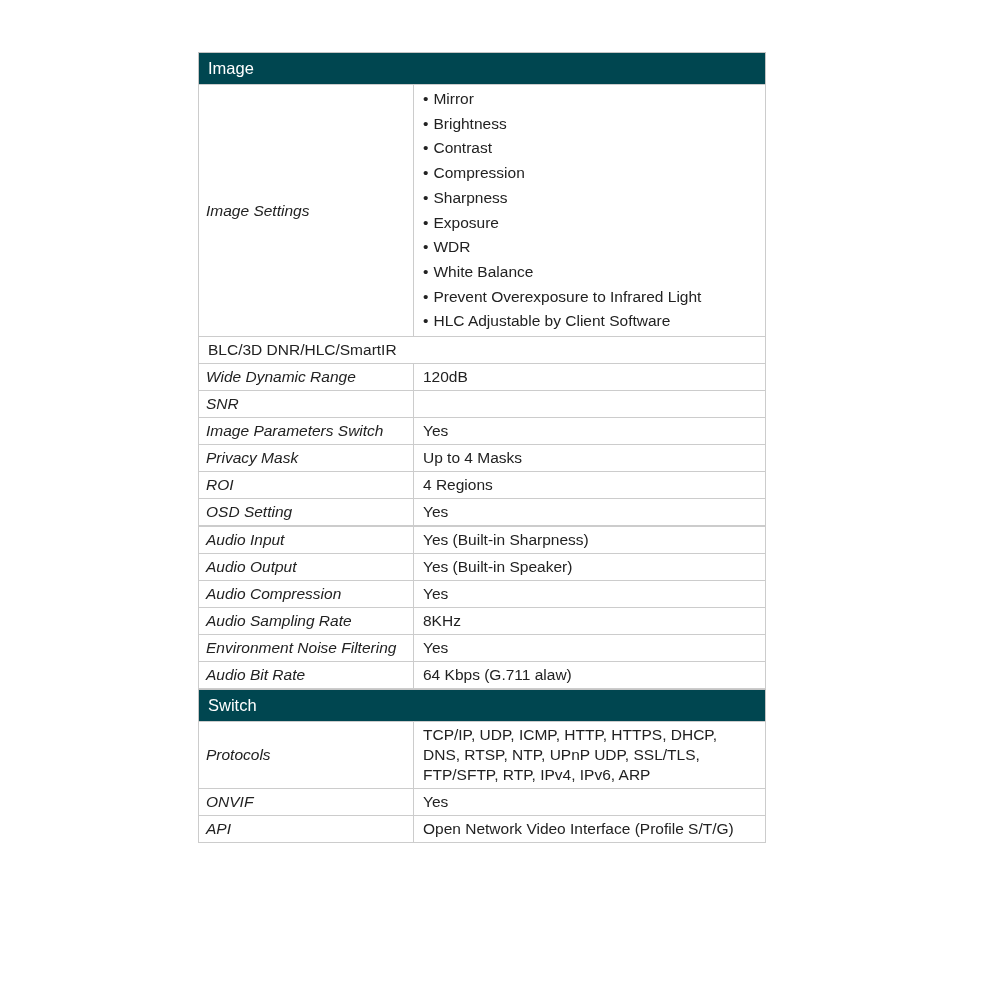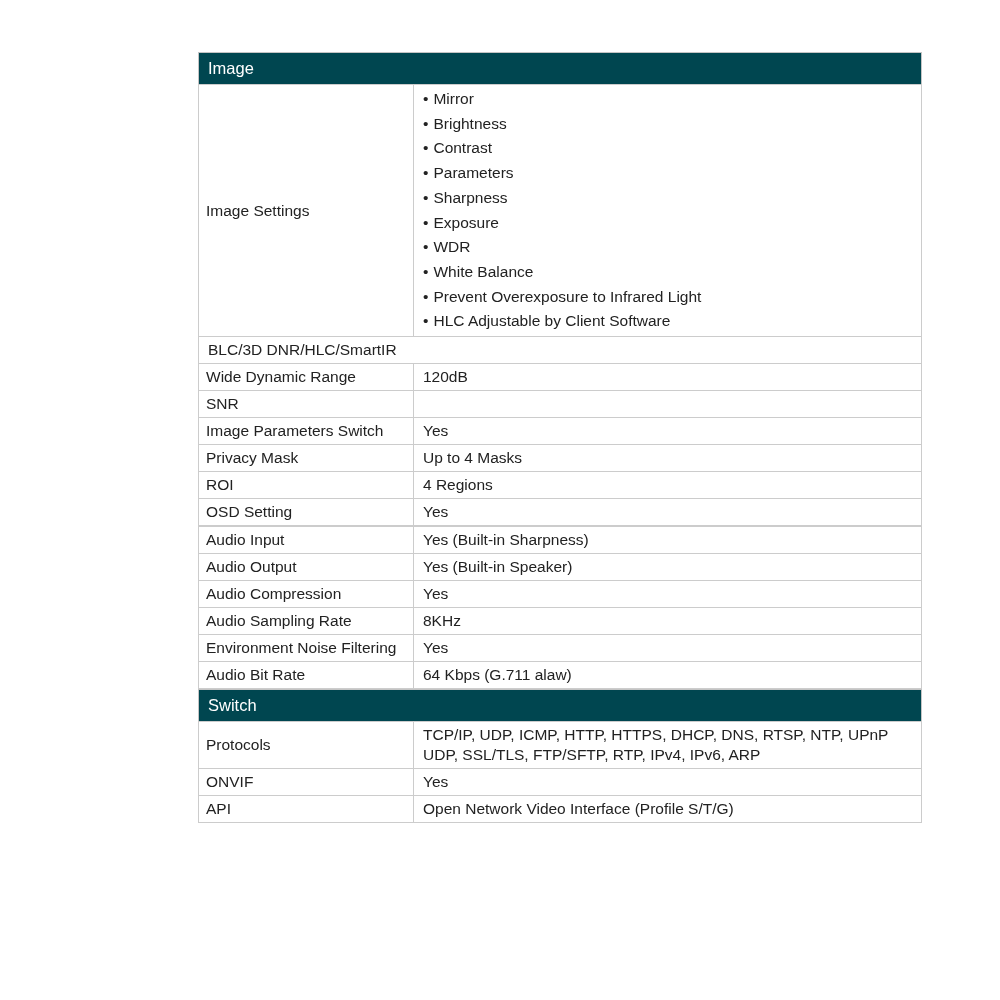--- a/index.html
+++ b/index.html
@@ -9,21 +9,21 @@
     width: 1000px;
     height: 1000px;
     background: #ffffff;
     font-family: "Liberation Sans", sans-serif;
     color: #222222;
   }
   .spec-table {
     position: absolute;
     left: 198px;
     top: 52px;
-    width: 724px;
+    width: 568px;
   }
   .section-header {
     background: #004650;
     color: #ffffff;
     height: 32px;
     display: flex;
     align-items: center;
     padding-left: 9px;
     font-size: 16.5px;
     border: 1px solid #c4c4c4;
@@ -41,20 +41,21 @@
   }
   .cell-label {
     width: 215px;
     flex: 0 0 215px;
     border-right: 1px solid #cccccc;
     padding: 3px 8px 3px 7px;
     display: flex;
     align-items: center;
     font-size: 15.5px;
     line-height: 20px;
+    font-style: italic;
   }
   .cell-value {
     flex: 1;
     padding: 3px 10px 3px 9px;
     display: flex;
     flex-direction: column;
     justify-content: center;
     font-size: 15.5px;
     line-height: 20px;
   }
@@ -75,21 +76,21 @@
 
 <div class="spec-table">
     <div class="section-header">Image</div>
     <div class="section-body">
       <div class="spec-row">
         <div class="cell-label">Image Settings</div>
         <div class="cell-value bullets">
           <div class="bullet-item"><span class="bullet-marker">•</span><span>Mirror</span></div>
           <div class="bullet-item"><span class="bullet-marker">•</span><span>Brightness</span></div>
           <div class="bullet-item"><span class="bullet-marker">•</span><span>Contrast</span></div>
-          <div class="bullet-item"><span class="bullet-marker">•</span><span>Parameters</span></div>
+          <div class="bullet-item"><span class="bullet-marker">•</span><span>Compression</span></div>
           <div class="bullet-item"><span class="bullet-marker">•</span><span>Sharpness</span></div>
           <div class="bullet-item"><span class="bullet-marker">•</span><span>Exposure</span></div>
           <div class="bullet-item"><span class="bullet-marker">•</span><span>WDR</span></div>
           <div class="bullet-item"><span class="bullet-marker">•</span><span>White Balance</span></div>
           <div class="bullet-item"><span class="bullet-marker">•</span><span>Prevent Overexposure to Infrared Light</span></div>
           <div class="bullet-item"><span class="bullet-marker">•</span><span>HLC Adjustable by Client Software</span></div>
         </div>
       </div>
       <div class="spec-row">
         <div class="cell-value">

